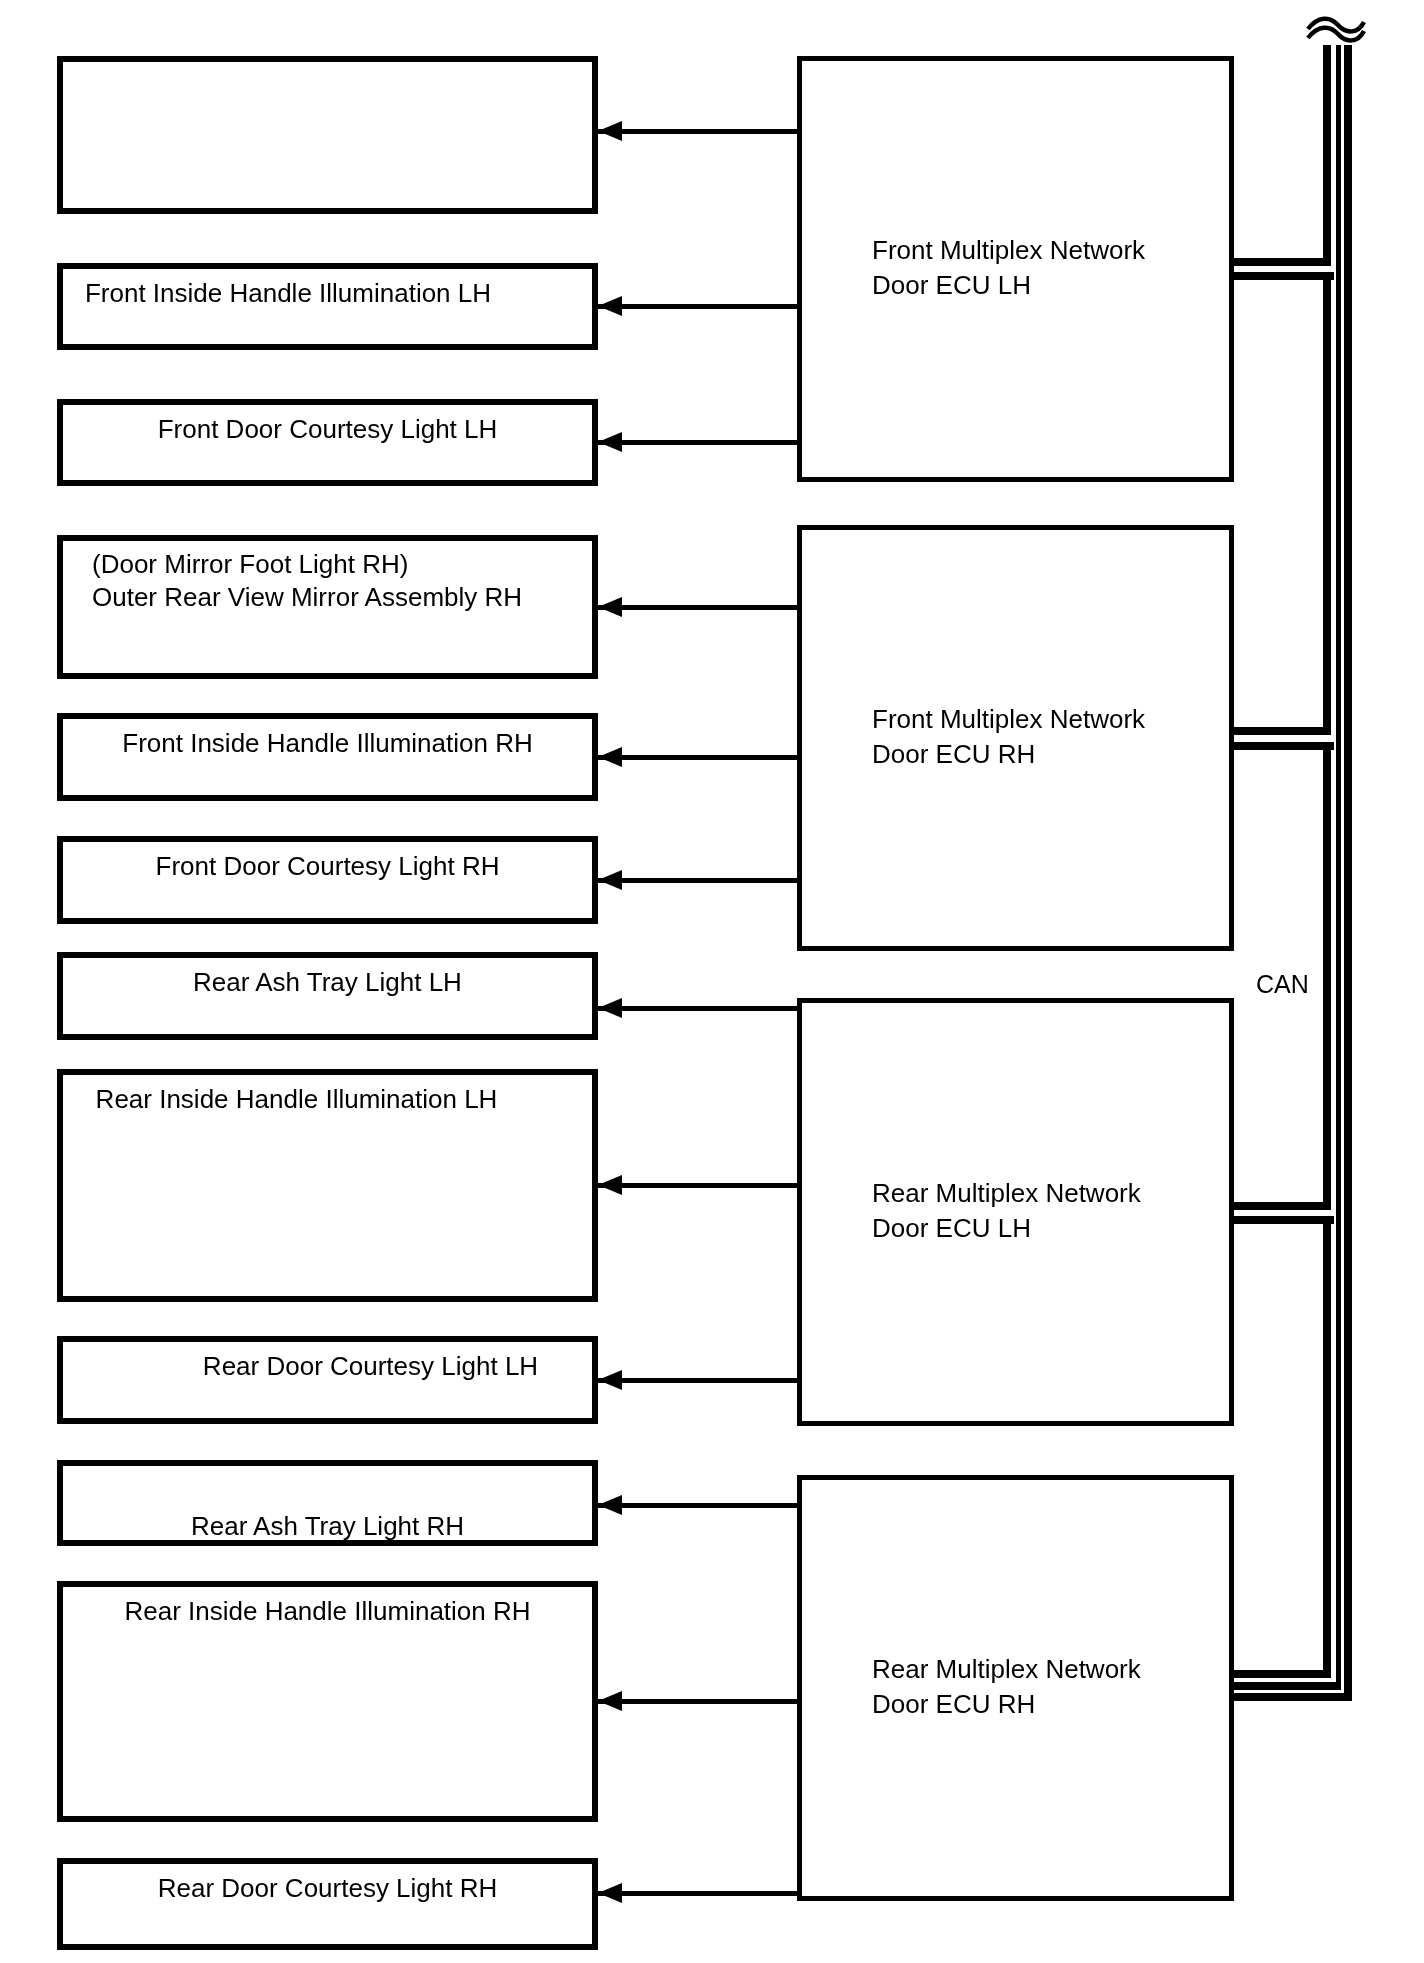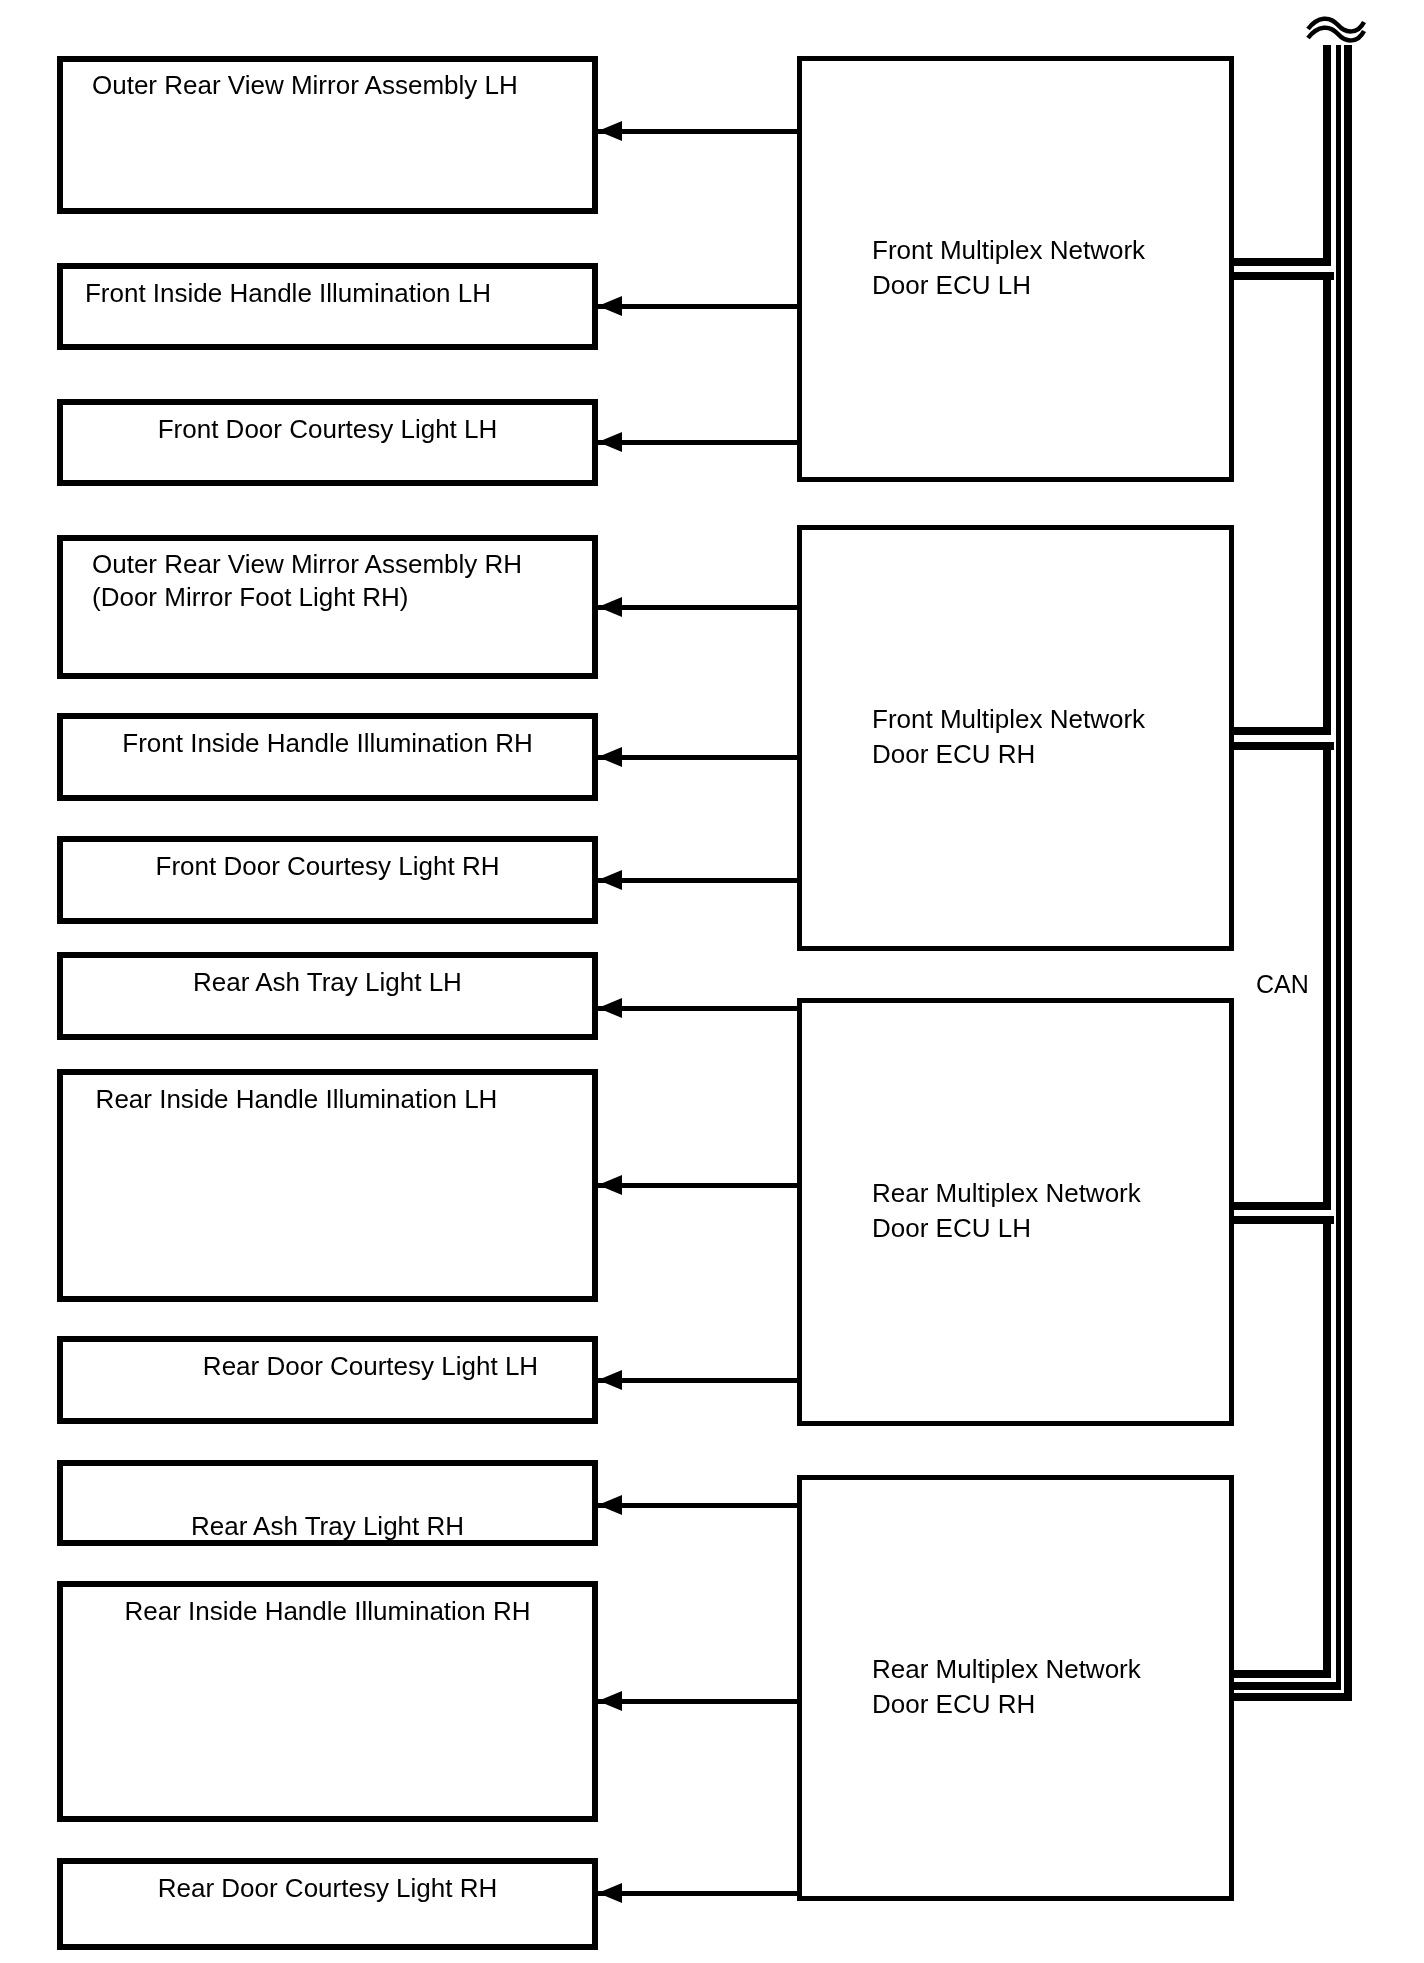--- a/index.html
+++ b/index.html
@@ -49,34 +49,33 @@
   }
 </style>
 </head>
 <body>
 
 <div class="stage">
 
   <div id="layer-devices" class="abs">
       <div class="device-box" style="left: 57px; top: 56px; width: 541px; height: 158px;"></div>
       <div class="lbl" style="left: 92px; top: 69px; width: 471px;">
-        <div>Outer Rear View Mirror Assembly LH</div>
       </div>
       <div class="device-box" style="left: 57px; top: 263px; width: 541px; height: 87px;"></div>
       <div class="lbl center" style="left: 63px; top: 280px; width: 450px; line-height: 26px;">
         <div>Front Inside Handle Illumination LH</div>
       </div>
       <div class="device-box" style="left: 57px; top: 399px; width: 541px; height: 87px;"></div>
       <div class="lbl center" style="left: 63px; top: 416px; width: 529px; line-height: 26px;">
         <div>Front Door Courtesy Light LH</div>
       </div>
       <div class="device-box" style="left: 57px; top: 535px; width: 541px; height: 144px;"></div>
       <div class="lbl" style="left: 92px; top: 548px; width: 471px;">
+        <div>(Door Mirror Foot Light RH)</div>
         <div>Outer Rear View Mirror Assembly RH</div>
-        <div>(Door Mirror Foot Light RH)</div>
       </div>
       <div class="device-box" style="left: 57px; top: 713px; width: 541px; height: 88px;"></div>
       <div class="lbl center" style="left: 63px; top: 730px; width: 529px; line-height: 26px;">
         <div>Front Inside Handle Illumination RH</div>
       </div>
       <div class="device-box" style="left: 57px; top: 836px; width: 541px; height: 88px;"></div>
       <div class="lbl center" style="left: 63px; top: 853px; width: 529px; line-height: 26px;">
         <div>Front Door Courtesy Light RH</div>
       </div>
       <div class="device-box" style="left: 57px; top: 952px; width: 541px; height: 88px;"></div>

